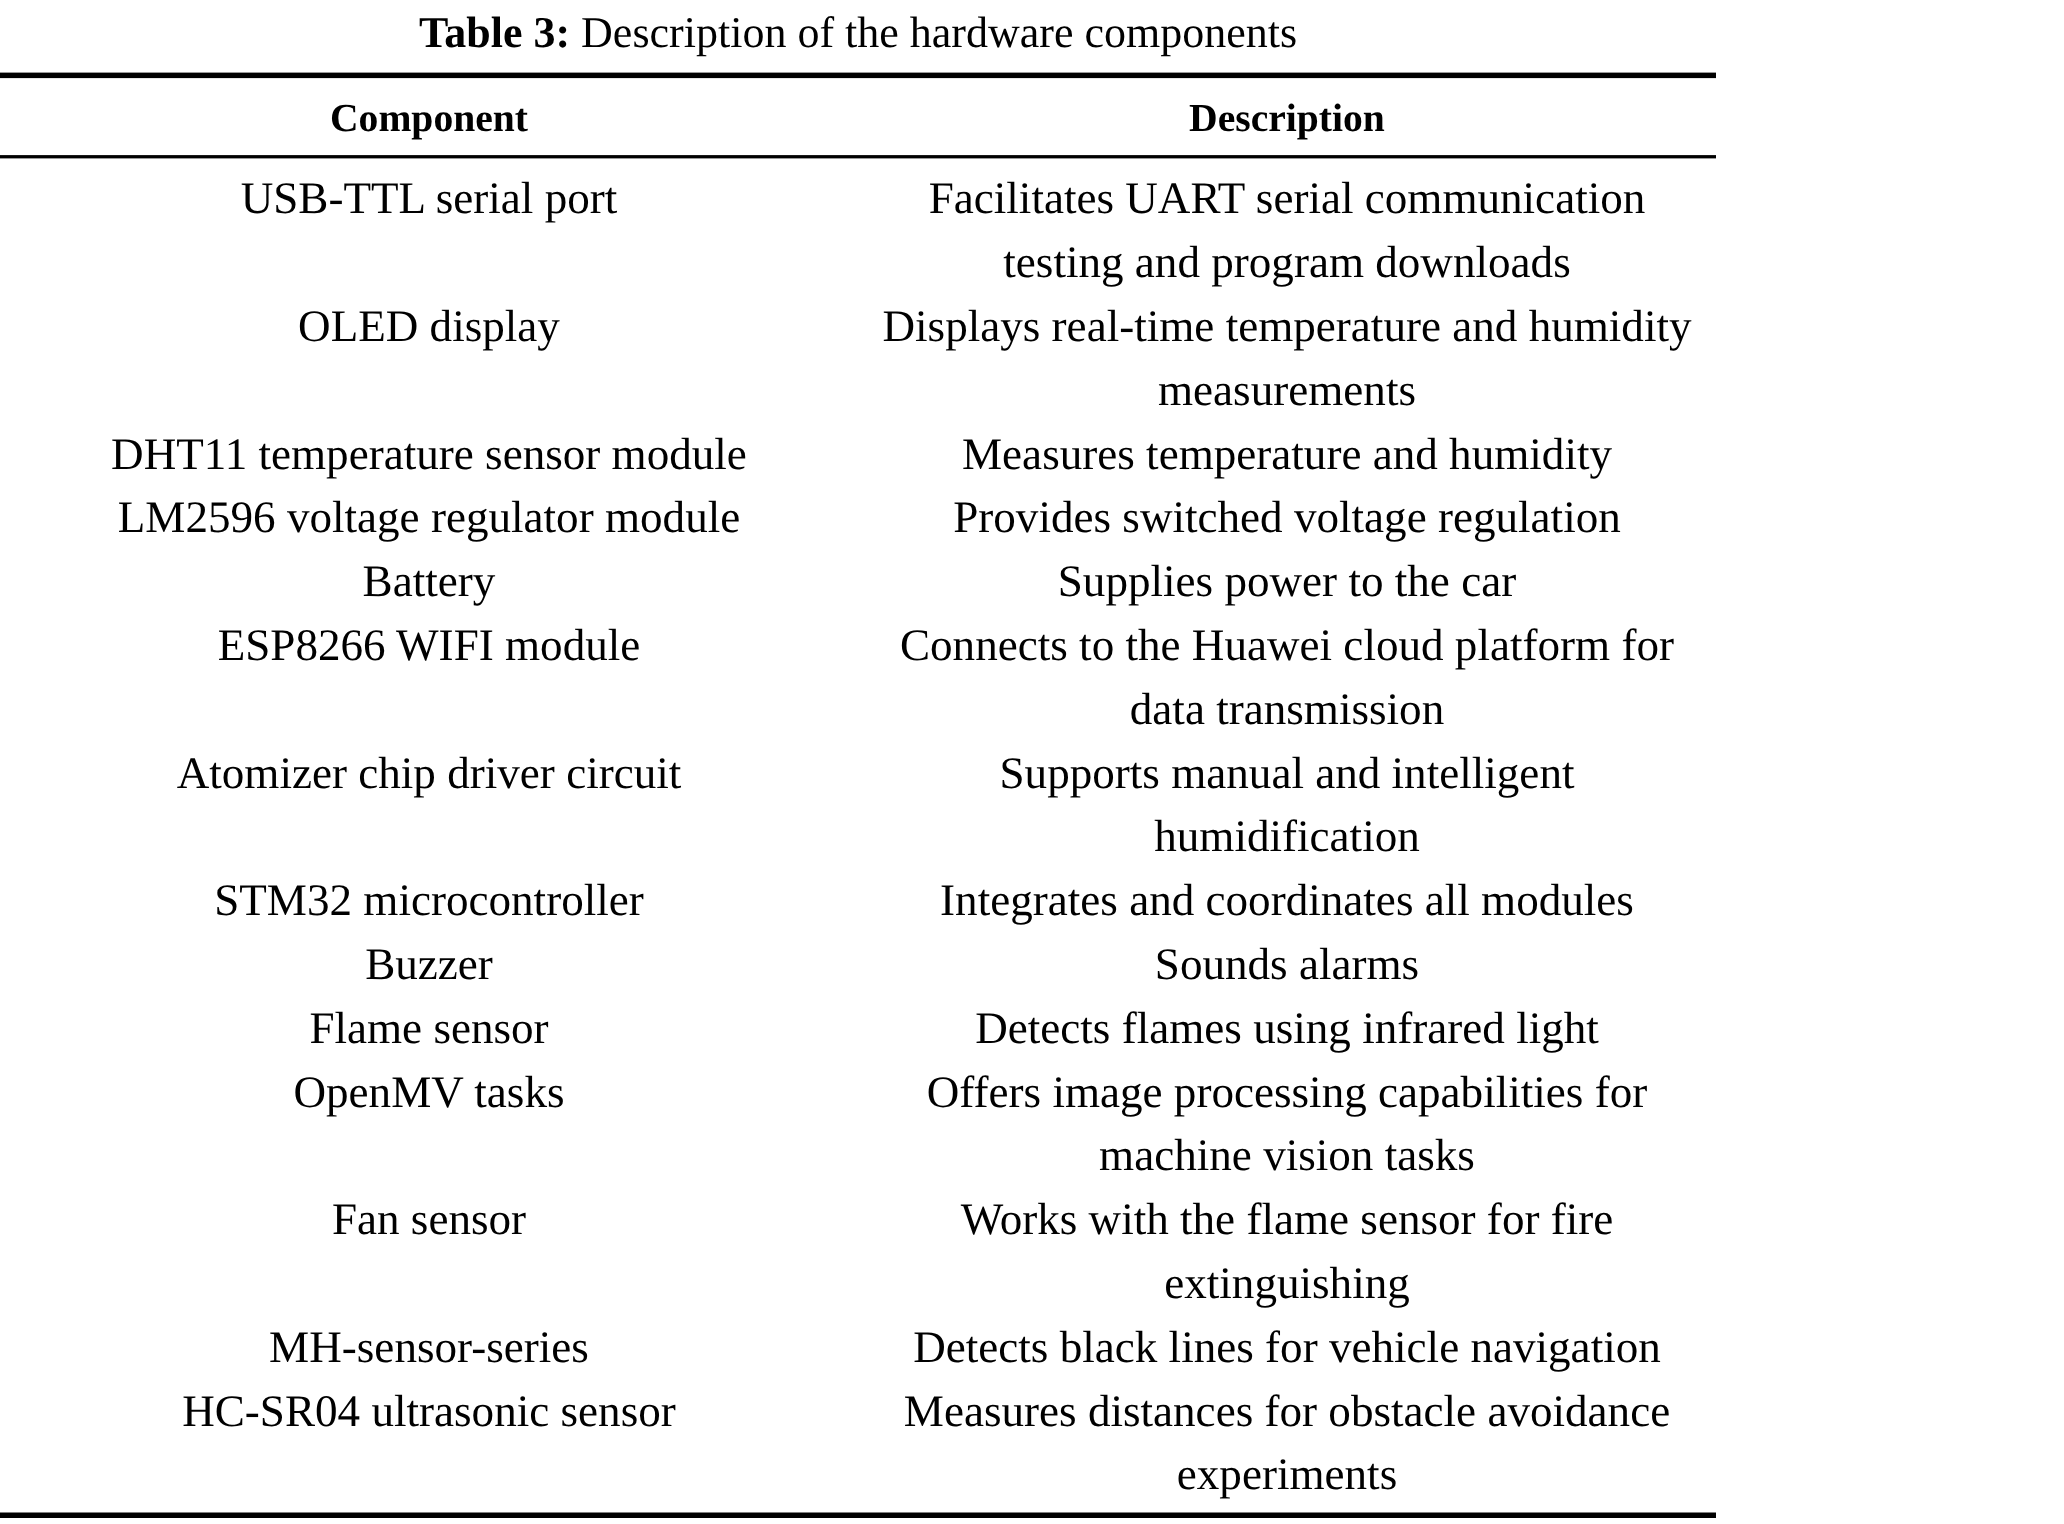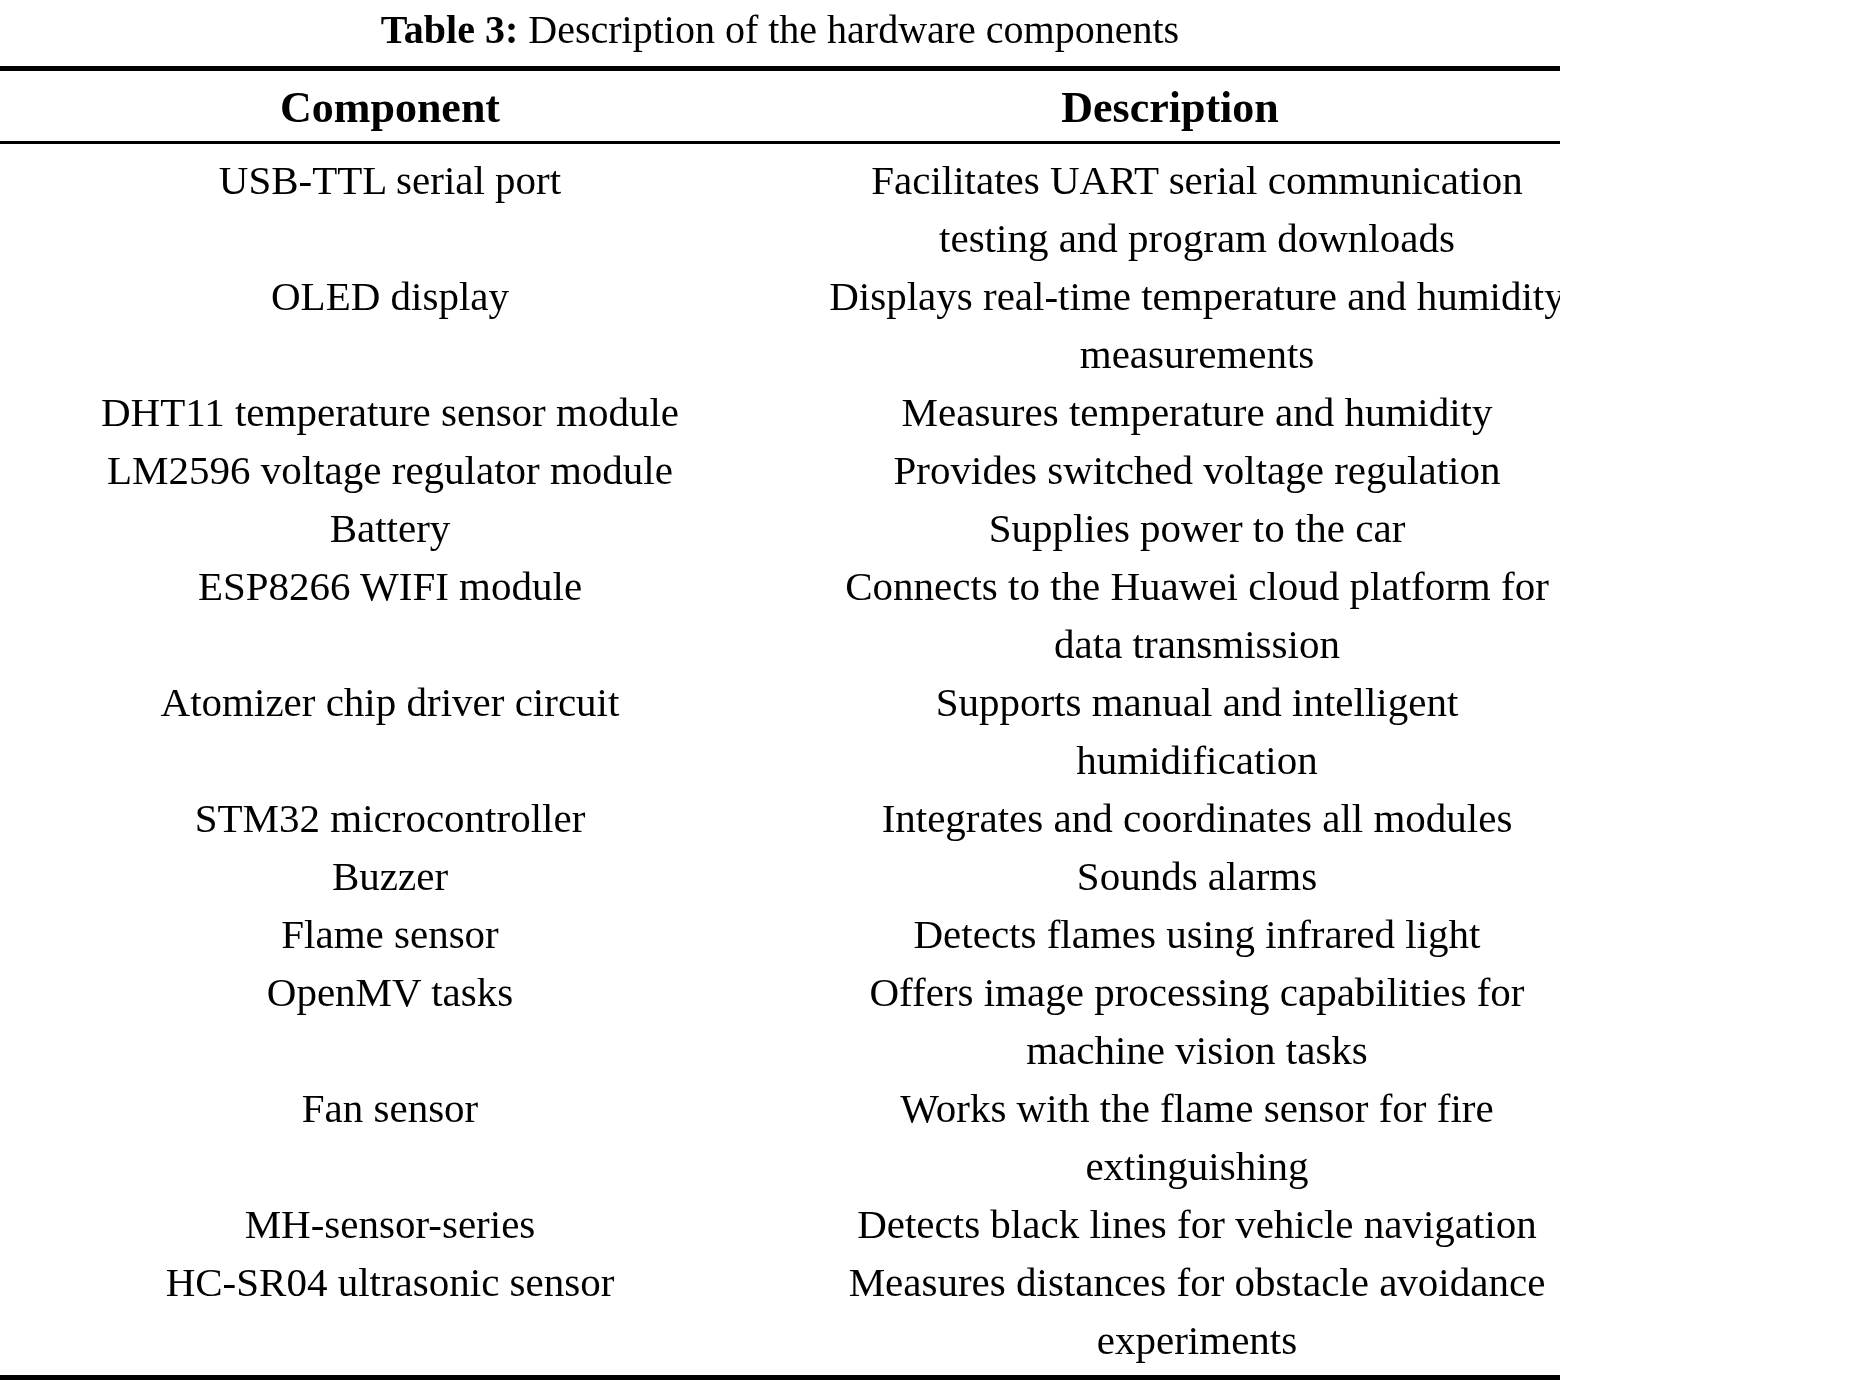--- a/index.html
+++ b/index.html
@@ -35,31 +35,30 @@
   .rule-thin  { height: 3px; }
   .header-row {
     display: grid;
     grid-template-columns: 50% 50%;
     height: 70px;
     align-items: center;
   }
   .header-cell {
     text-align: center;
     font-weight: bold;
-    font-size: 44px;
+    font-size: 36px;
     padding-top: 2px;
   }
   .table-body {
     padding: 7px 0 6px 0;
   }
   .table-row {
     display: grid;
     grid-template-columns: 50% 50%;
     align-items: start;
-    gap: 27px;
   }
   .cell {
     text-align: center;
     font-size: 41px;
     line-height: 58px;
   }
   .cell-desc {
     padding: 0 16px;
   }
   .cell-comp {

